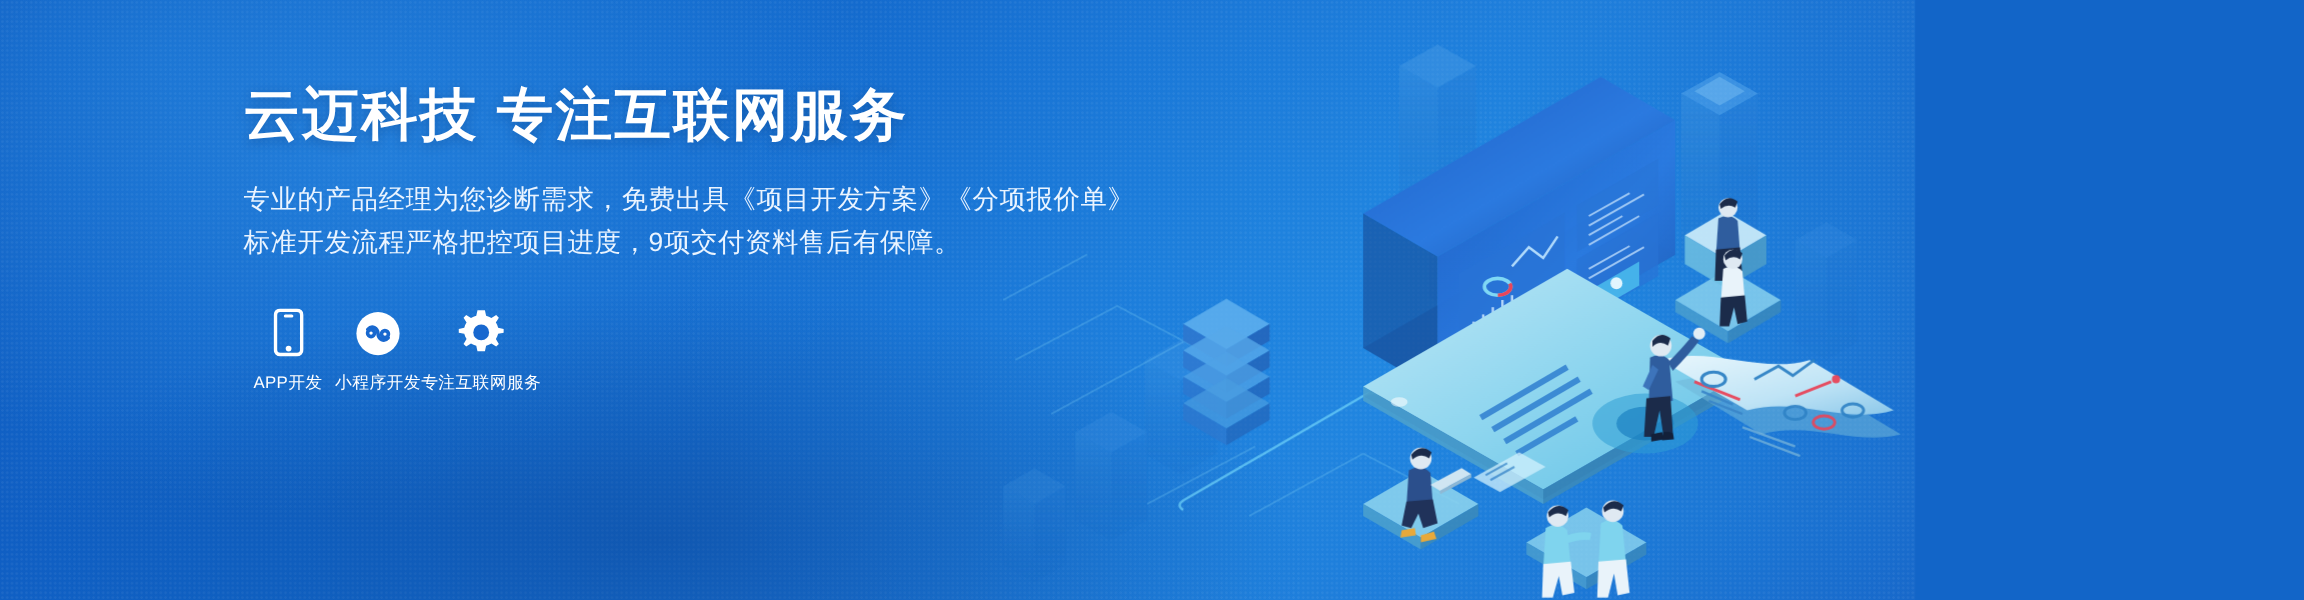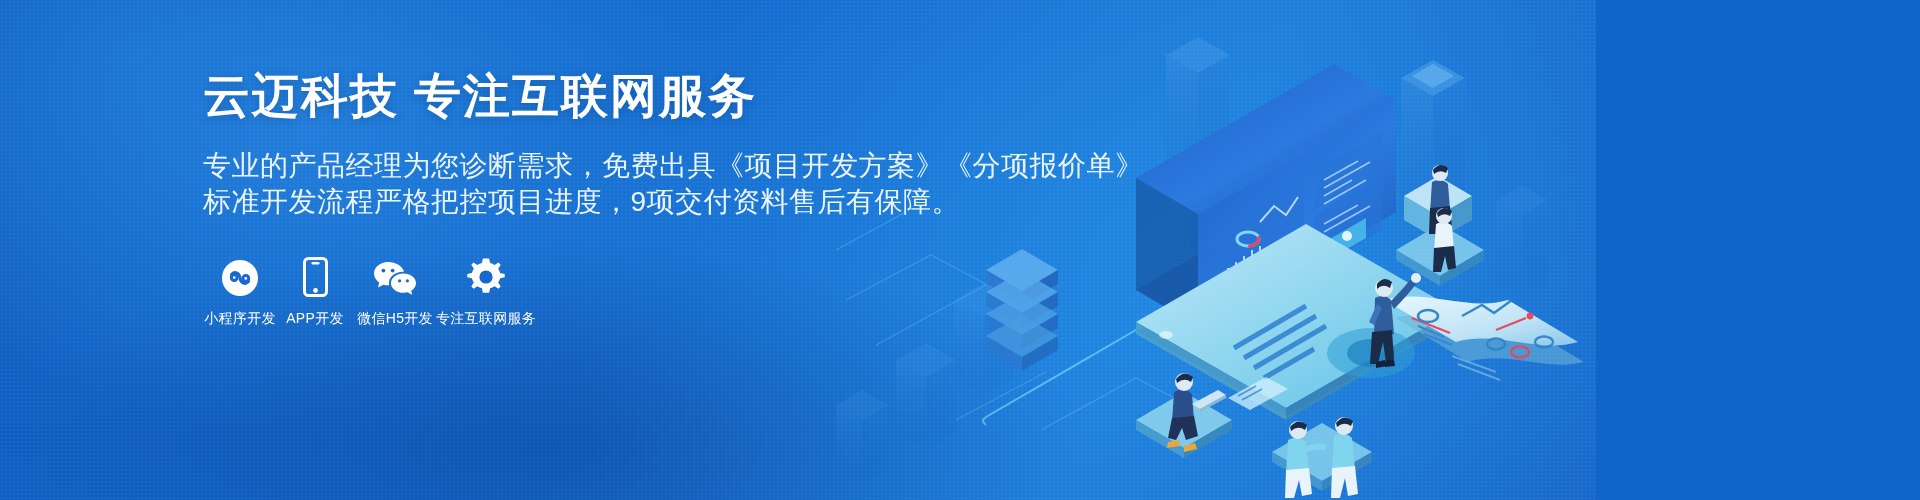--- a/index.html
+++ b/index.html
@@ -34,21 +34,21 @@
   }
 
   
   .content{position:absolute;left:203px;top:68px;width:720px;}
   .headline{
     font-size:47px;line-height:1.18;font-weight:bold;color:#ffffff;
     letter-spacing:2px;margin:0 0 26px 0;white-space:nowrap;
     text-shadow:0 2px 10px rgba(0,40,95,.28);
   }
   .sub{
-    font-size:28px;line-height:34px;color:#eaf4ff;font-weight:normal;
+    font-size:22px;line-height:34px;color:#eaf4ff;font-weight:normal;
     letter-spacing:.5px;white-space:nowrap;margin:0;
   }
   .sub.l2{margin-top:2px;}
 
   .icons{display:flex;align-items:flex-start;margin-top:34px;}
   .icon-item{
     display:flex;flex-direction:column;align-items:center;
     width:74px;margin-right:1px;
   }
   .icon-box{height:44px;display:flex;align-items:flex-end;justify-content:center;}
@@ -351,61 +351,45 @@
       </g>
     </svg>
   </div>
 
   <div class="content">
     <h1 class="headline">云迈科技 专注互联网服务</h1>
     <p class="sub l1">专业的产品经理为您诊断需求，免费出具《项目开发方案》《分项报价单》</p>
     <p class="sub l2">标准开发流程严格把控项目进度，9项交付资料售后有保障。</p>
 
     <div class="icons">
+
+      <div class="icon-item">
+        <div class="icon-box">
+          <svg width="25" height="40" viewBox="0 0 25 40">
+            <rect x="1.5" y="1.5" width="22" height="37" rx="4" ry="4" fill="none" stroke="#ffffff" stroke-width="3"></rect>
+            <rect x="8.5" y="5" width="8" height="2.6" rx="1.3" fill="#ffffff"></rect>
+            <circle cx="12.5" cy="33.5" r="2.4" fill="#ffffff"></circle>
+          </svg>
+        </div>
+        <div class="icon-label">APP开发</div>
+      </div>
 
       <div class="icon-item">
         <div class="icon-box">
           <svg width="38" height="38" viewBox="0 0 38 38">
             <circle cx="19" cy="19" r="18" fill="#ffffff"></circle>
             <path d="M10.5 15.5c3.6 -4 8.2 -1.2 8.5 3.5 0.3 4.7 4.9 7.5 8.5 3.5" fill="none" stroke="#1868cf" stroke-width="3" stroke-linecap="round"></path>
             <path d="M10.5 22.5c3.6 4 8.2 1.2 8.5 -3.5" fill="none" stroke="#1868cf" stroke-width="3" stroke-linecap="round" opacity="0"></path>
             <circle cx="13.2" cy="18.6" r="2.9" fill="none" stroke="#1868cf" stroke-width="3"></circle>
             <circle cx="24.8" cy="19.4" r="2.9" fill="none" stroke="#1868cf" stroke-width="3"></circle>
           </svg>
         </div>
         <div class="icon-label">小程序开发</div>
       </div>
 
-      <div class="icon-item">
-        <div class="icon-box">
-          <svg width="25" height="40" viewBox="0 0 25 40">
-            <rect x="1.5" y="1.5" width="22" height="37" rx="4" ry="4" fill="none" stroke="#ffffff" stroke-width="3"></rect>
-            <rect x="8.5" y="5" width="8" height="2.6" rx="1.3" fill="#ffffff"></rect>
-            <circle cx="12.5" cy="33.5" r="2.4" fill="#ffffff"></circle>
-          </svg>
-        </div>
-        <div class="icon-label">APP开发</div>
-      </div>
-
-      <div class="icon-item w-wide">
-        <div class="icon-box">
-          <svg width="44" height="38" viewBox="0 0 44 38">
-            <path d="M15 3C7.3 3 1 8.2 1 14.6c0 3.6 2 6.8 5.2 8.9L5 28.6l5.4-2.9c1.4 0.4 2.9 0.6 4.6 0.6
-                     0.4 0 0.8 0 1.2-0.1C16 25.4 16 24.7 16 24c0-6.2 6.1-11.2 13.6-11.2 0.5 0 1 0 1.5 0.1
-                     C29.6 7.3 23 3 15 3z" fill="#ffffff"></path>
-            <circle cx="10.4" cy="11.6" r="1.9" fill="#1868cf"></circle>
-            <circle cx="19.6" cy="11.6" r="1.9" fill="#1868cf"></circle>
-            <path d="M43 24.2c0-5.3-5.6-9.6-12.5-9.6S18 18.9 18 24.2c0 5.3 5.6 9.6 12.5 9.6
-                     1.4 0 2.8-0.2 4-0.5l4.7 2.5-1-4.1C41 29.9 43 27.2 43 24.2z" fill="#ffffff"></path>
-            <circle cx="26.6" cy="21.8" r="1.6" fill="#1868cf"></circle>
-            <circle cx="34.4" cy="21.8" r="1.6" fill="#1868cf"></circle>
-          </svg>
-        </div>
-        <div class="icon-label">微信H5开发</div>
-      </div>
 
 
       <div class="icon-item w-wider">
         <div class="icon-box">
           <svg width="40" height="40" viewBox="0 0 40 40">
             <path d="M20 1.5 l3.1 0 1 4.6 c1.6 0.4 3.1 1 4.4 1.9 l4-2.5 2.2 2.2 -2.5 4
                      c0.9 1.3 1.5 2.8 1.9 4.4 l4.6 1 0 3.1 -4.6 1 c-0.4 1.6 -1 3.1 -1.9 4.4
                      l2.5 4 -2.2 2.2 -4 -2.5 c-1.3 0.9 -2.8 1.5 -4.4 1.9 l-1 4.6 -3.1 0 -3.1 0
                      -1 -4.6 c-1.6 -0.4 -3.1 -1 -4.4 -1.9 l-4 2.5 -2.2 -2.2 2.5 -4
                      c-0.9 -1.3 -1.5 -2.8 -1.9 -4.4 l-4.6 -1 0 -3.1 4.6 -1

